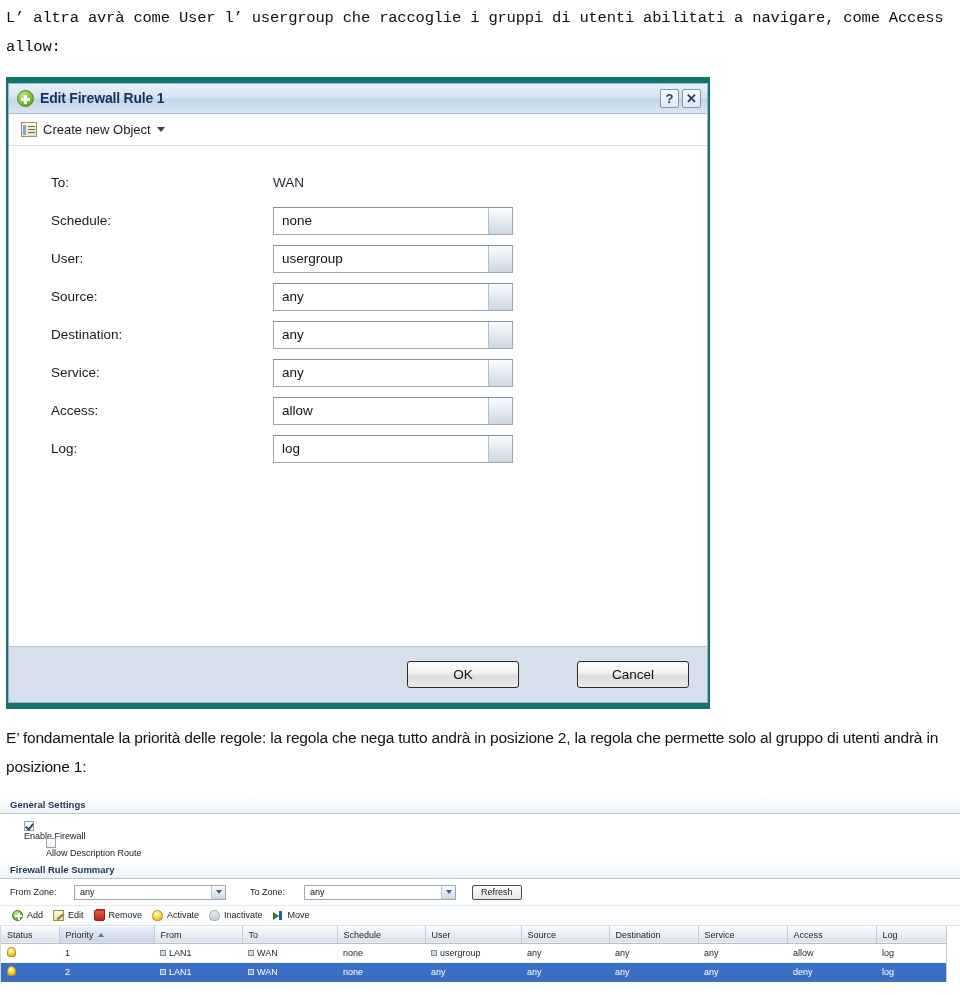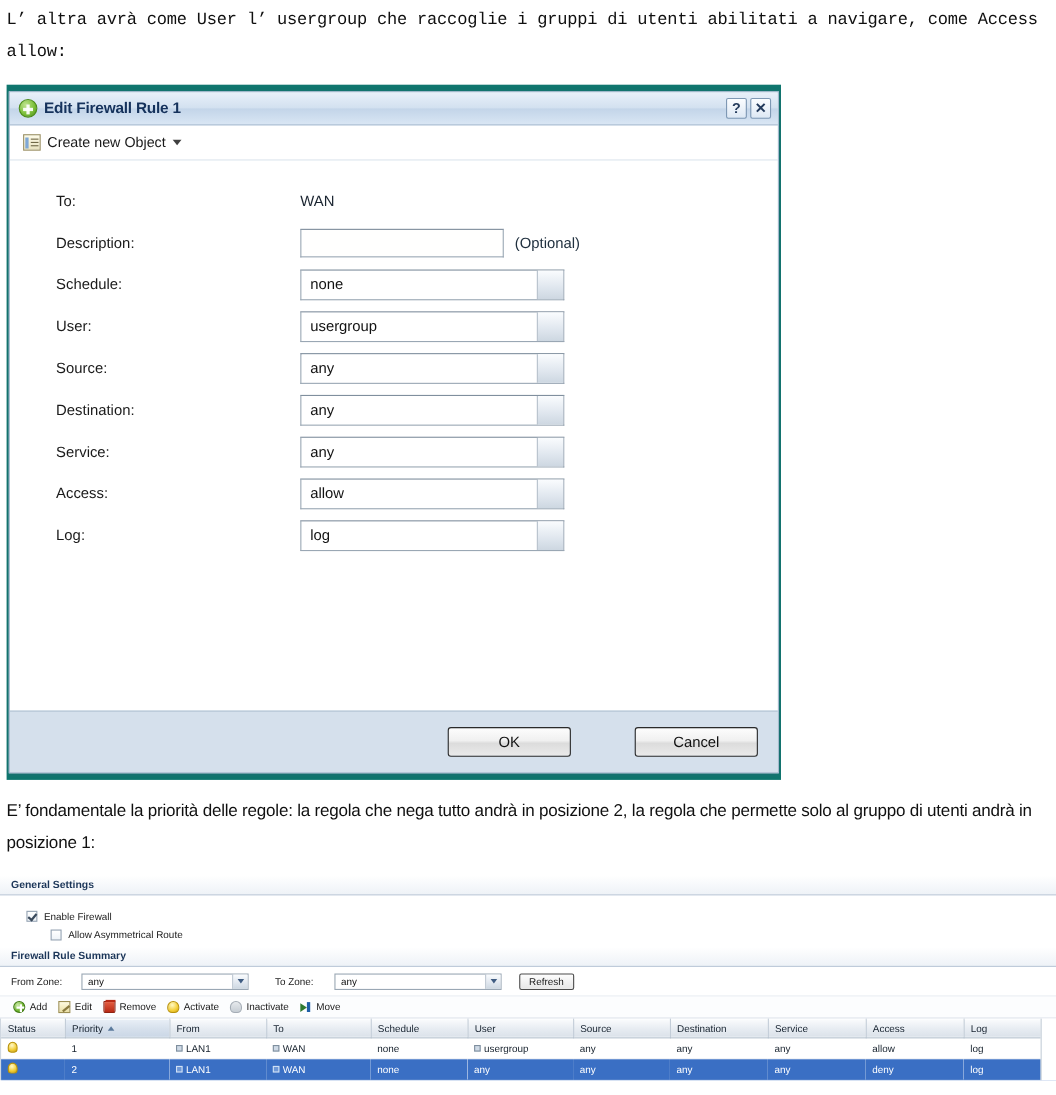--- a/index.html
+++ b/index.html
@@ -229,21 +229,21 @@
   }
   .sect-head {
     background: linear-gradient(to bottom,#ffffff,#eef2f7);
     border-bottom: 1px solid #b9c6d6;
     font-weight: bold;
     color: #1b3558;
     font-size: 9.5px;
     padding: 3px 0 3px 10px;
   }
   .gs-body { padding: 7px 0 6px 24px; }
-  .gs-row { display: flex; align-items: flex-end; height: 17px; }
+  .gs-row { display: flex; align-items: flex-start; height: 17px; flex-direction: column; }
   .gs-row.indent { padding-left: 22px; }
   .chk-sm {
     width: 10px; height: 10px;
     border: 1px solid #93a2b2;
     background: linear-gradient(to bottom,#ffffff,#eef3f8);
     margin-right: 6px; position: relative; flex: none;
   }
   .chk-sm.checked::after {
     content:"";
     position:absolute; left:2px; top:0px;
@@ -406,25 +406,20 @@
 
     <div class="dlg-body">
 
 
 
       <div class="frow">
         <span class="flabel">To:</span>
         <span class="fval-text">WAN</span>
       </div>
 
-      <div class="frow">
-        <span class="flabel">Description:</span>
-        <input class="txtinput" type="text" placeholder="" style="">
-        <span class="optional">(Optional)</span>
-      </div>
 
       <div class="frow">
         <span class="flabel">Schedule:</span>
         <span class="select">
           <span class="sv">none</span>
           <span class="sel-arrow">
               <i></i>
             </span>
         </span>
       </div>
@@ -505,21 +500,21 @@
 
   <div class="sect-head">General Settings</div>
 
   <div class="gs-body">
     <div class="gs-row">
       <span class="chk-sm checked"></span>
       <span>Enable Firewall</span>
     </div>
     <div class="gs-row indent">
       <span class="chk-sm"></span>
-      <span>Allow Asymmetrical Route</span>
+      <span>Allow Description Route</span>
     </div>
   </div>
 
   <div class="sect-head">Firewall Rule Summary</div>
 
   <div class="zone-bar">
     <span class="zone-label">From Zone:</span>
     <span class="mini-select">
       <span class="sv">any</span>
       <span class="mini-arrow">

